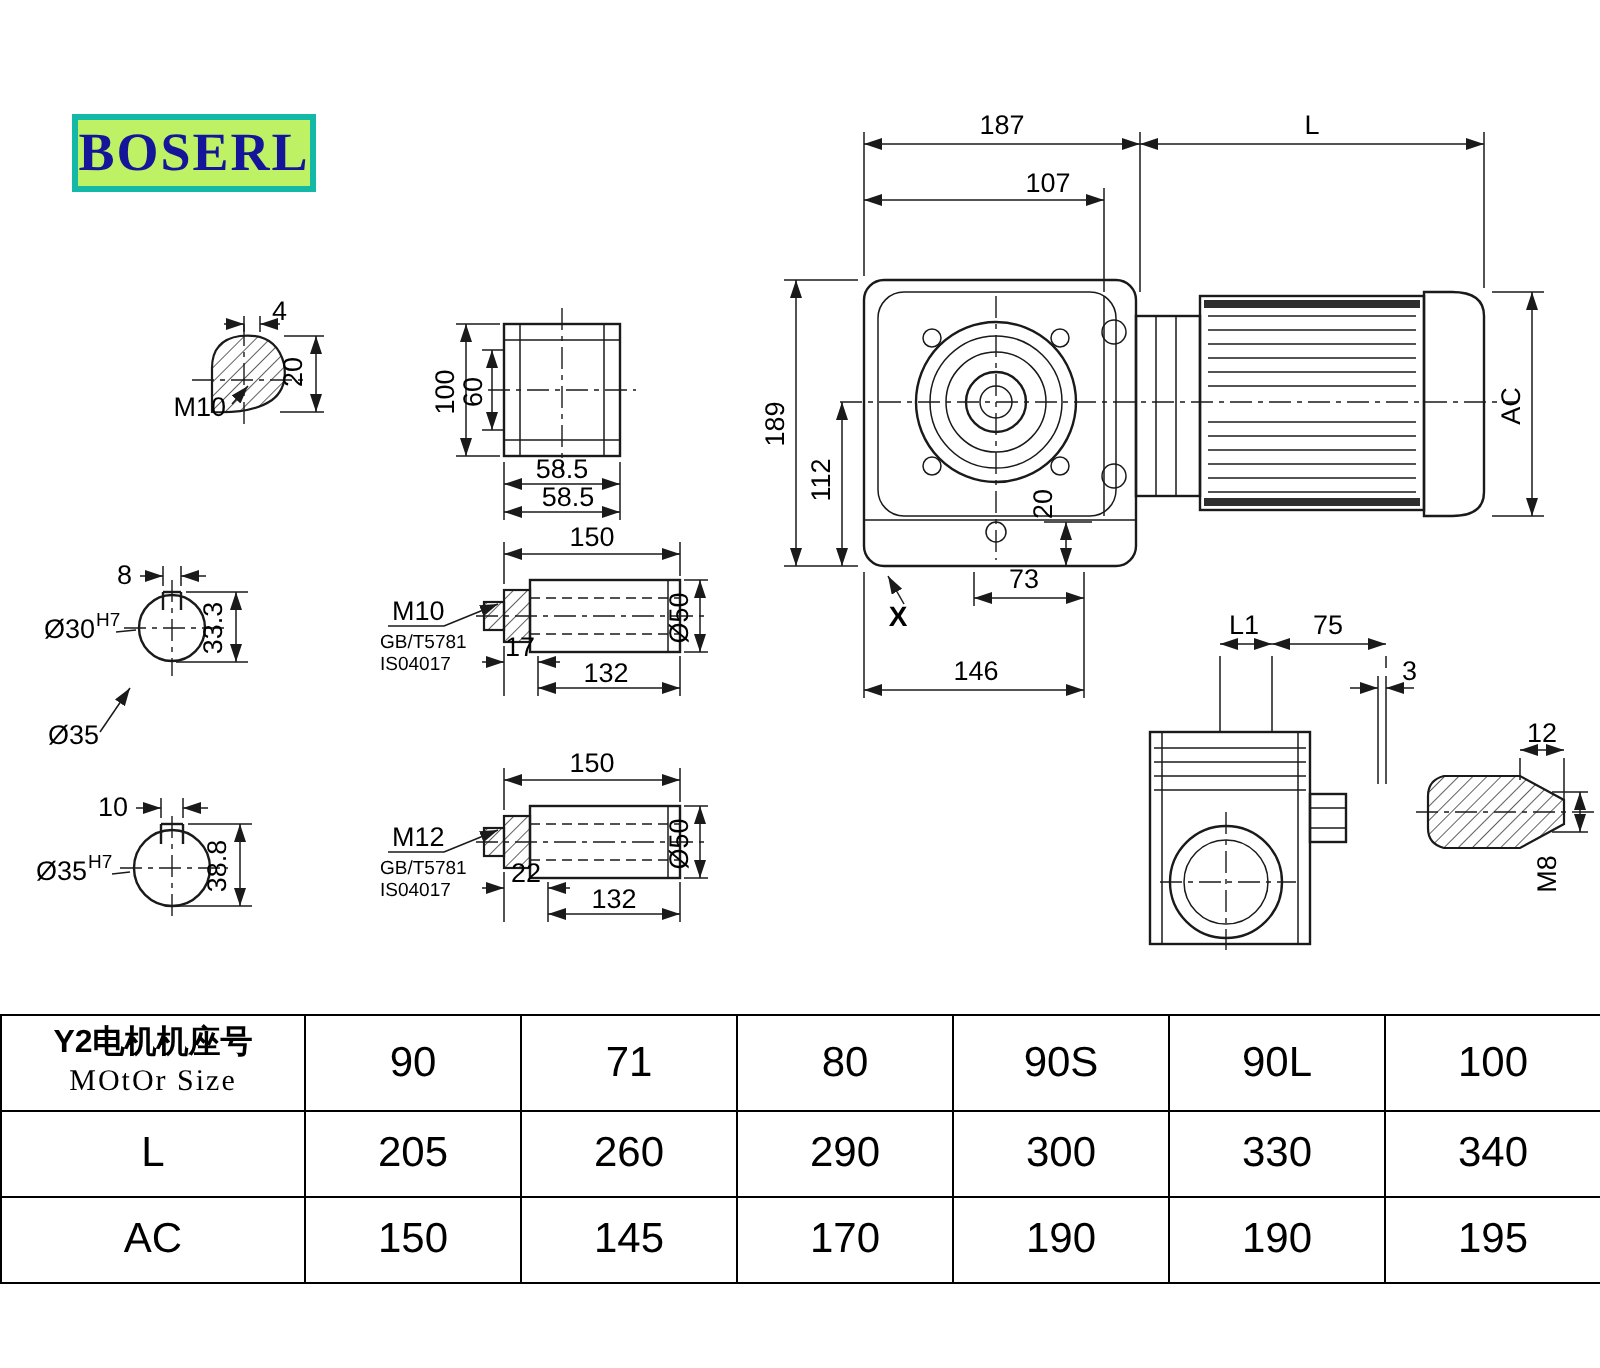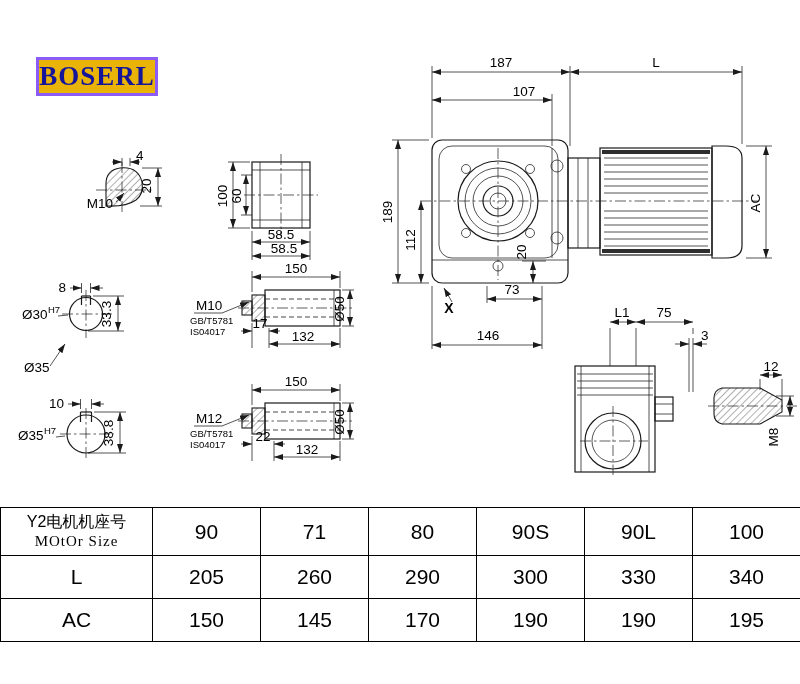--- a/index.html
+++ b/index.html
@@ -1,37 +1,37 @@
 <!DOCTYPE html>
 <html><head>
 <meta charset="utf-8">
 <style>
   * { margin:0; padding:0; box-sizing:border-box; }
   html,body { width:800px; height:684px; background:#ffffff; font-family:"Liberation Sans",sans-serif; }
   .canvas { position:absolute; left:0; top:0; width:800px; height:684px; background:#fff; overflow:hidden; }
   .title { position:absolute; left:38px; top:10px; font-size:30px; font-weight:bold; color:#000; letter-spacing:1px; white-space:nowrap; }
-  .logo { position:absolute; left:36px; top:57px; width:122px; height:39px; border:3px solid #8b5cf6; background:#eab308; display:flex; align-items:center; justify-content:center; }
+  .logo { position:absolute; left:36px; top:57px; width:122px; height:39px; border:3px solid #14b8a6; background:#bef264; display:flex; align-items:center; justify-content:center; }
   .logo span { font-family:"Liberation Serif",serif; font-size:27px; font-weight:bold; color:#15159a; letter-spacing:1px; }
   svg.drawing { position:absolute; left:0; top:0; }
   .ln  { stroke:#1a1a1a; stroke-width:1.2; fill:none; }
   .tn  { stroke:#1a1a1a; stroke-width:0.75; fill:none; }
   .cl  { stroke:#1a1a1a; stroke-width:0.7; fill:none; stroke-dasharray:11 3 2.5 3; }
   .dsh { stroke:#1a1a1a; stroke-width:0.8; fill:none; stroke-dasharray:5 3; }
   .ht  { fill:url(#hatch); stroke:#1a1a1a; stroke-width:1.1; }
   .band{ fill:#2e2e2e; stroke:none; }
   text.d { font-size:13.5px; fill:#000; font-family:"Liberation Sans",sans-serif; }
   text.s { font-size:9.5px; fill:#000; font-family:"Liberation Sans",sans-serif; }
   text.b { font-size:14px; font-weight:bold; fill:#000; font-family:"Liberation Sans",sans-serif; }
   .dim-table { position:absolute; left:0; top:507px; width:800px; border-collapse:collapse; table-layout:fixed; }
   .dim-table td { border:1.5px solid #000; text-align:center; vertical-align:middle; font-size:21px; color:#000; padding:0; }
   .dim-table col.c0 { width:152px; }
   .dim-table col.cn { width:108px; }
   .dim-table tr.hdr { height:48px; }
   .dim-table tr.row { height:43px; }
-  .hdr-l1 { font-size:16px; font-weight:normal; font-family:"Liberation Sans",sans-serif; line-height:1.25; }
+  .hdr-l1 { font-size:16px; font-weight:bold; font-family:"Liberation Sans",sans-serif; line-height:1.25; }
   .hdr-l2 { font-size:15px; font-family:Liberation Serif, serif; letter-spacing:1px; line-height:1.25; }
 </style>
 </head>
 <body>
 
 <div class="canvas">
 
 
   <div class="logo">
     <span>BOSERL</span>

